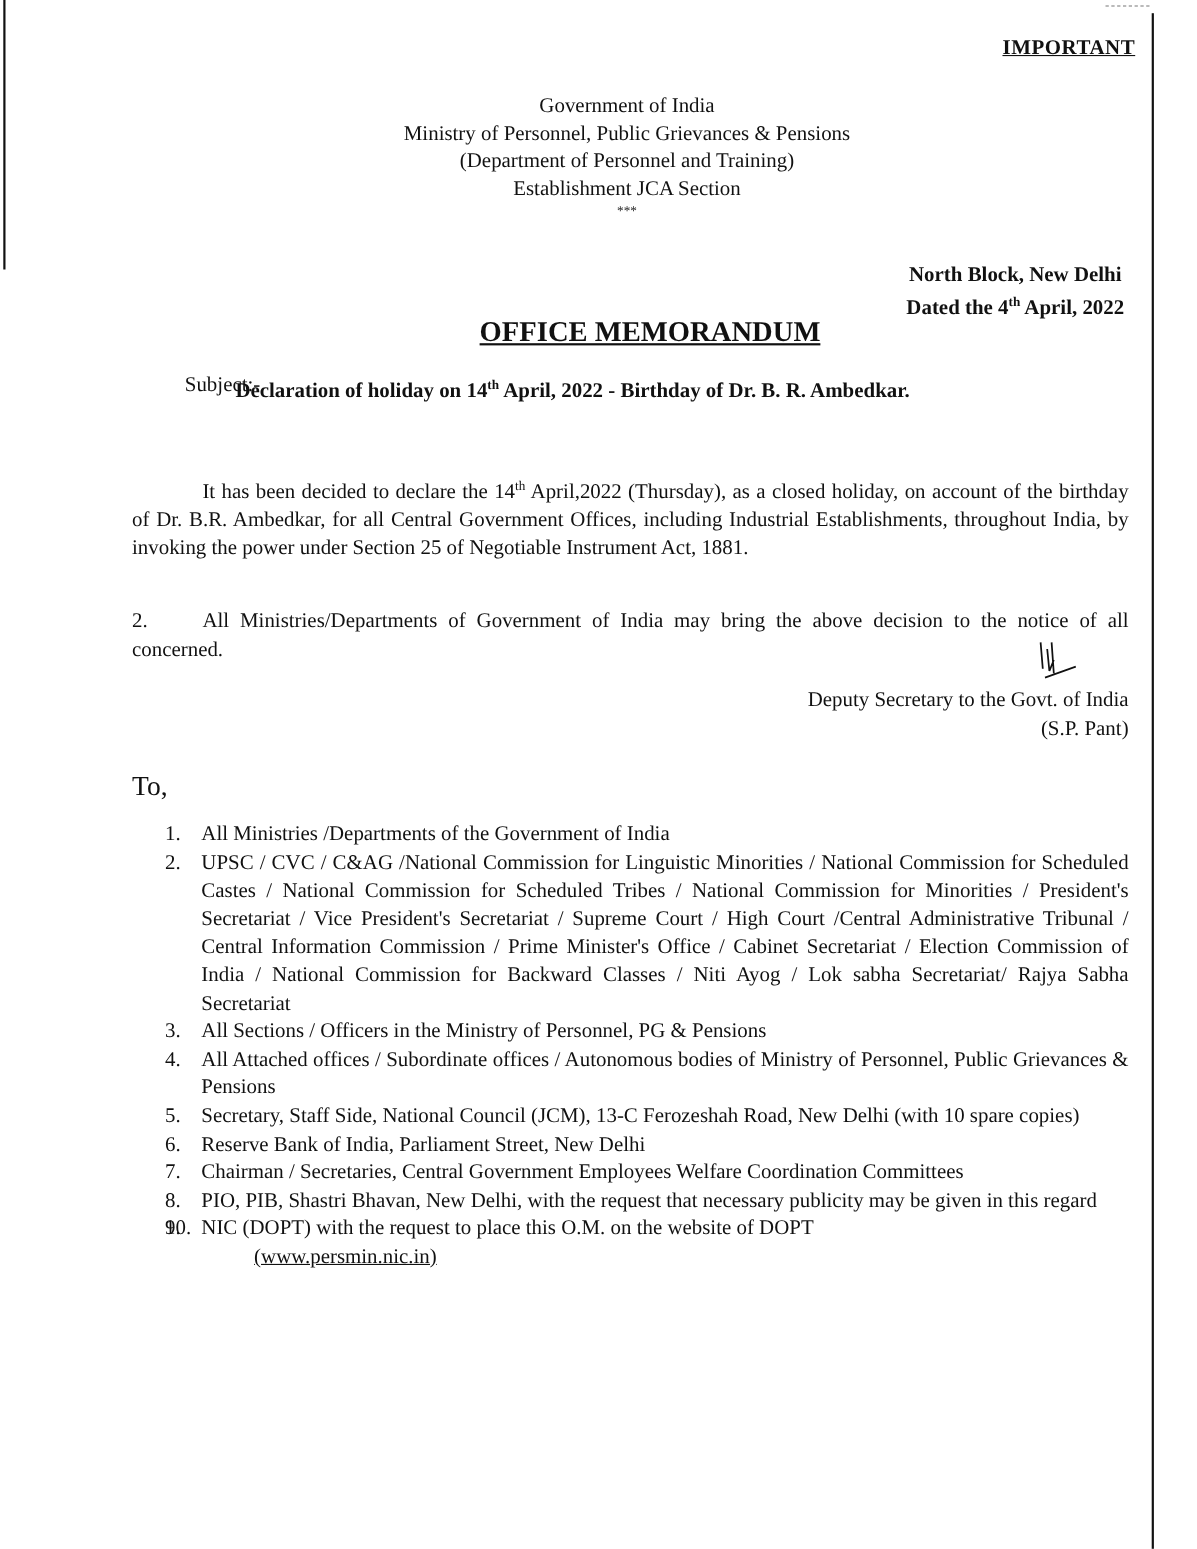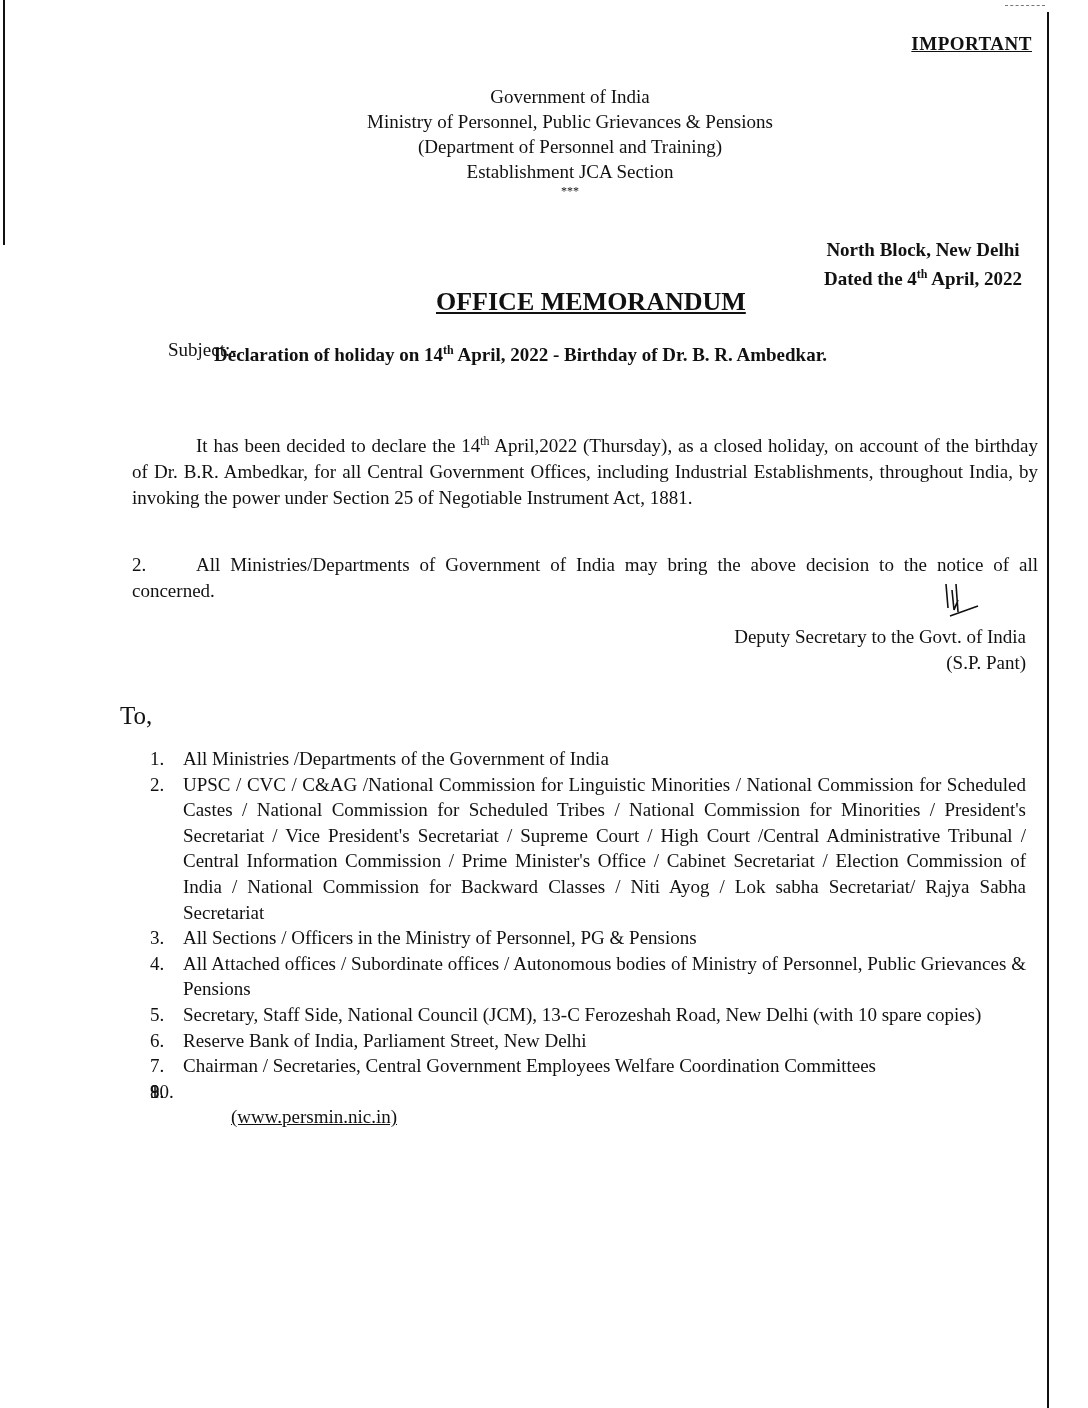--- a/index.html
+++ b/index.html
@@ -13,21 +13,21 @@
   .header { position:absolute; top:84px; left:280px; width:580px; text-align:center;
             font-size:19px; line-height:25px; }
   .stars { font-size:12px; line-height:14px; }
   .place { position:absolute; top:237px; right:66px; text-align:center; font-weight:bold;
            font-size:19px; line-height:25px; }
   .memo-title { position:absolute; top:287px; left:436px; font-weight:bold; font-size:26px;
                 text-decoration:underline; }
   .subject { position:absolute; top:337px; left:120px; width:906px; font-size:19px; line-height:26px; }
   .subject .label { position:absolute; left:0; top:0;margin-left:48px; }
   .subject .text { margin-left:94px; font-weight:bold; text-align:justify; text-align-last:left; }
-  .para { position:absolute; left:132px; width:906px; font-size:19px; line-height:26px;
+  .para { position:absolute; left:120px; width:906px; font-size:19px; line-height:26px;
           text-align:justify; }
   .p1 { top:428px; text-indent:64px; }
   .p2 { top:552px; }
   .p2 .num { display:inline-block; width:64px; }
   .sig-mark { position:absolute; top:582px; left:940px; width:40px; height:36px; }
   .sig { position:absolute; top:624px; right:62px; text-align:right; font-size:19px; line-height:26px; }
   .to { position:absolute; top:702px; left:120px; font-size:25px; }
   .list { position:absolute; top:746px; left:150px; width:876px; margin:0; padding:0; list-style:none;
           font-size:19px; line-height:25.6px; }
   .list li { position:relative; padding-left:33px; text-align:justify; }
@@ -79,16 +79,16 @@
 <div class="to">To,</div>
 
 <ol class="list" id="dist-list">
     <li><span class="n">1.</span><span>All Ministries /Departments of the Government of India</span></li>
     <li><span class="n">2.</span><span>UPSC / CVC / C&amp;AG /National Commission for Linguistic Minorities / National Commission for Scheduled Castes / National Commission for Scheduled Tribes / National Commission for Minorities / President's Secretariat / Vice President's Secretariat / Supreme Court / High Court /Central Administrative Tribunal / Central Information Commission / Prime Minister's Office / Cabinet Secretariat / Election Commission of India / National Commission for Backward Classes / Niti Ayog / Lok sabha Secretariat/ Rajya Sabha Secretariat</span></li>
     <li><span class="n">3.</span><span>All Sections / Officers in the Ministry of Personnel, PG &amp; Pensions</span></li>
     <li><span class="n">4.</span><span>All Attached offices / Subordinate offices / Autonomous bodies of Ministry of Personnel, Public Grievances &amp; Pensions</span></li>
     <li><span class="n">5.</span><span>Secretary, Staff Side, National Council (JCM), 13-C Ferozeshah Road, New Delhi (with 10 spare copies)</span></li>
     <li><span class="n">6.</span><span>Reserve Bank of India, Parliament Street, New Delhi</span></li>
     <li><span class="n">7.</span><span>Chairman / Secretaries, Central Government Employees Welfare Coordination Committees</span></li>
-    <li><span class="n">8.</span></li>
+    <li><span class="n">8.</span><span>PIO, PIB, Shastri Bhavan, New Delhi, with the request that necessary publicity may be given in this regard</span></li>
     <li><span class="n">9.</span></li>
-    <li><span class="n">10.</span><br><span class="url">(www.persmin.nic.in)</span></li>
+    <li><span class="n">10.</span><span>NIC (DOPT) with the request to place this O.M. on the website of DOPT</span><br><span class="url">(www.persmin.nic.in)</span></li>
   </ol>
 
 </body></html>

